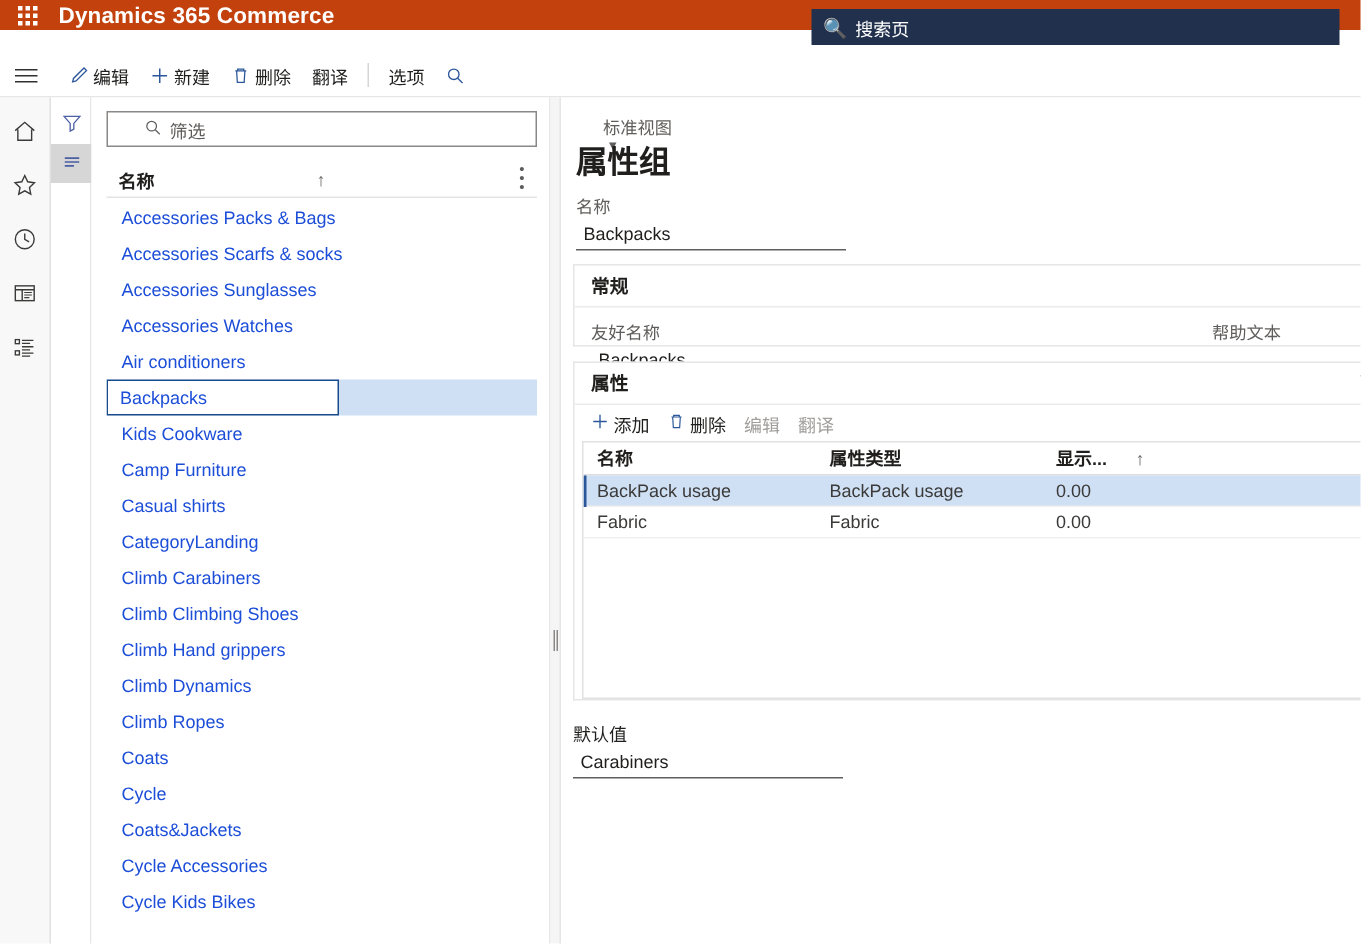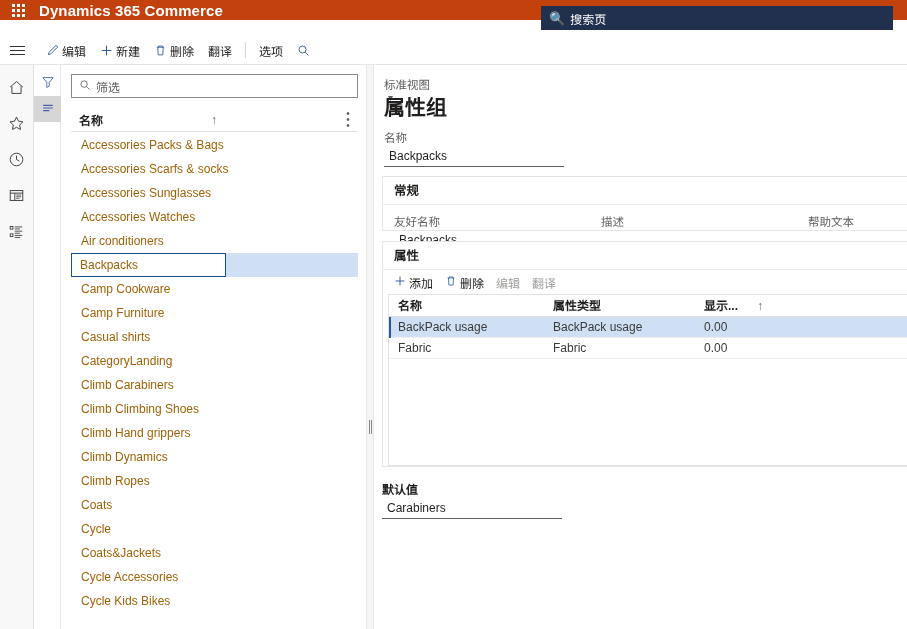--- a/index.html
+++ b/index.html
@@ -131,21 +131,21 @@
     width: 306px; height: 564px;
     background: #ffffff;
     border-right: 1px solid #e6e6e6;
   }
   .filterbox {
     position: absolute; top: 9px; left: 10px;
     width: 287px; height: 24px;
     border: 1px solid #8a8886;
     background: #ffffff;
     display: flex; align-items: center;
-    padding-left: 7px;
+    padding-left: 24px;
     cursor: text;
   }
   .filterbox .ficon { color: #605e5c; font-size: 12px; margin-right: 5px; line-height: 1; }
   .filterbox .fph { color: #605e5c; font-size: 12px; }
 
   .listhdr {
     position: absolute; top: 43px; left: 10px;
     width: 287px; height: 24px;
     background: #ffffff;
     border-bottom: 1px solid #e3e3e3;
@@ -163,21 +163,21 @@
   }
   .listhdr .h-more b { display: block; font-weight: normal; font-size: 10px; }
 
   .listbody {
     position: absolute; top: 68px; left: 10px;
     width: 287px; height: 561px;
     overflow: hidden;
   }
   .lrow {
     height: 24px; line-height: 24px;
-    font-size: 12px; color: #a16207;
+    font-size: 12px; color: #1d4ed8;
     padding-left: 10px;
     cursor: pointer;
     white-space: nowrap;
   }
   .lrow.selected {
     background: #cfe0f5;
     padding-left: 0;
   }
   .lrow.selected .selbox {
     display: inline-block;
@@ -218,21 +218,21 @@
   .splitter .grip i:nth-child(2) { left: 2px; }
 
   
   .detail {
     position: absolute; top: 65px; left: 374px;
     width: 533px; height: 564px;
     background: #ffffff;
     overflow: hidden;
   }
   .viewsel {
-    position: absolute; top: 11px; left: 10px;
+    position: absolute; top: 11px; left: 28px;
     font-size: 11.5px; color: #605e5c;
     cursor: pointer; display: flex; align-items: flex-start; flex-direction: column;
   }
   .viewsel .chev { margin-left: 4px; font-size: 10px; color: #605e5c; }
   .page-title {
     position: absolute; top: 26px; left: 10px;
     font-size: 21px; font-weight: bold; color: #201f1e;
   }
   .fld-label {
     font-size: 11.5px; color: #605e5c; margin-bottom: 1px;
@@ -304,21 +304,21 @@
     width: 2px; height: 21px; background: #2b579a;
   }
   .gc { position: absolute; top: 0; white-space: nowrap; color: #3b3a39; }
   .grow.hdr .gc { color: #201f1e; }
   .gc1 { left: 9px; }
   .gc2 { left: 164px; }
   .gc3 { left: 315px; }
   .gsort { position: absolute; left: 368px; top: 0; color: #605e5c; }
 
   .default-field { position: absolute; top: 415px; left: 8px; width: 180px; }
-  .default-field .fld-label { font-weight: bold; color: #201f1e; font-size: 12px; }
+  .default-field .fld-label { font-weight: normal; color: #201f1e; font-size: 12px; }
 </style>
 </head>
 <body>
 
 <div class="topnav">
   <div class="waffle">
     <div class="waffle-grid">
         <i></i>
         <i></i>
         <i></i>
@@ -473,21 +473,21 @@
       </span>
   </div>
 
   <div class="listbody" id="category-list">
       <div class="lrow">Accessories Packs &amp; Bags</div>
       <div class="lrow">Accessories Scarfs &amp; socks</div>
       <div class="lrow">Accessories Sunglasses</div>
       <div class="lrow">Accessories Watches</div>
       <div class="lrow">Air conditioners</div>
       <div class="lrow selected"><span class="selbox">Backpacks</span></div>
-      <div class="lrow">Camp Cookware</div>
+      <div class="lrow">Kids Cookware</div>
       <div class="lrow">Camp Furniture</div>
       <div class="lrow">Casual shirts</div>
       <div class="lrow">CategoryLanding</div>
       <div class="lrow">Climb Carabiners</div>
       <div class="lrow">Climb Climbing Shoes</div>
       <div class="lrow">Climb Hand grippers</div>
       <div class="lrow">Climb Dynamics</div>
       <div class="lrow">Climb Ropes</div>
       <div class="lrow">Coats</div>
       <div class="lrow">Cycle</div>
@@ -522,24 +522,20 @@
     <div class="fld-input">Backpacks</div>
   </div>
 
   <div class="card card-general">
     <div class="card-hdr">常规</div>
     <div class="gen-fields">
       <div class="gf gf1">
         <div class="fld-label">友好名称</div>
         <div class="fld-input">Backpacks</div>
       </div>
-      <div class="gf gf2">
-        <div class="fld-label">描述</div>
-        <div class="fld-input"></div>
-      </div>
       <div class="gf gf3">
         <div class="fld-label">帮助文本</div>
         <div class="fld-input"></div>
       </div>
     </div>
   </div>
 
   <div class="card card-attrs">
     <div class="card-hdr">属性</div>
 

